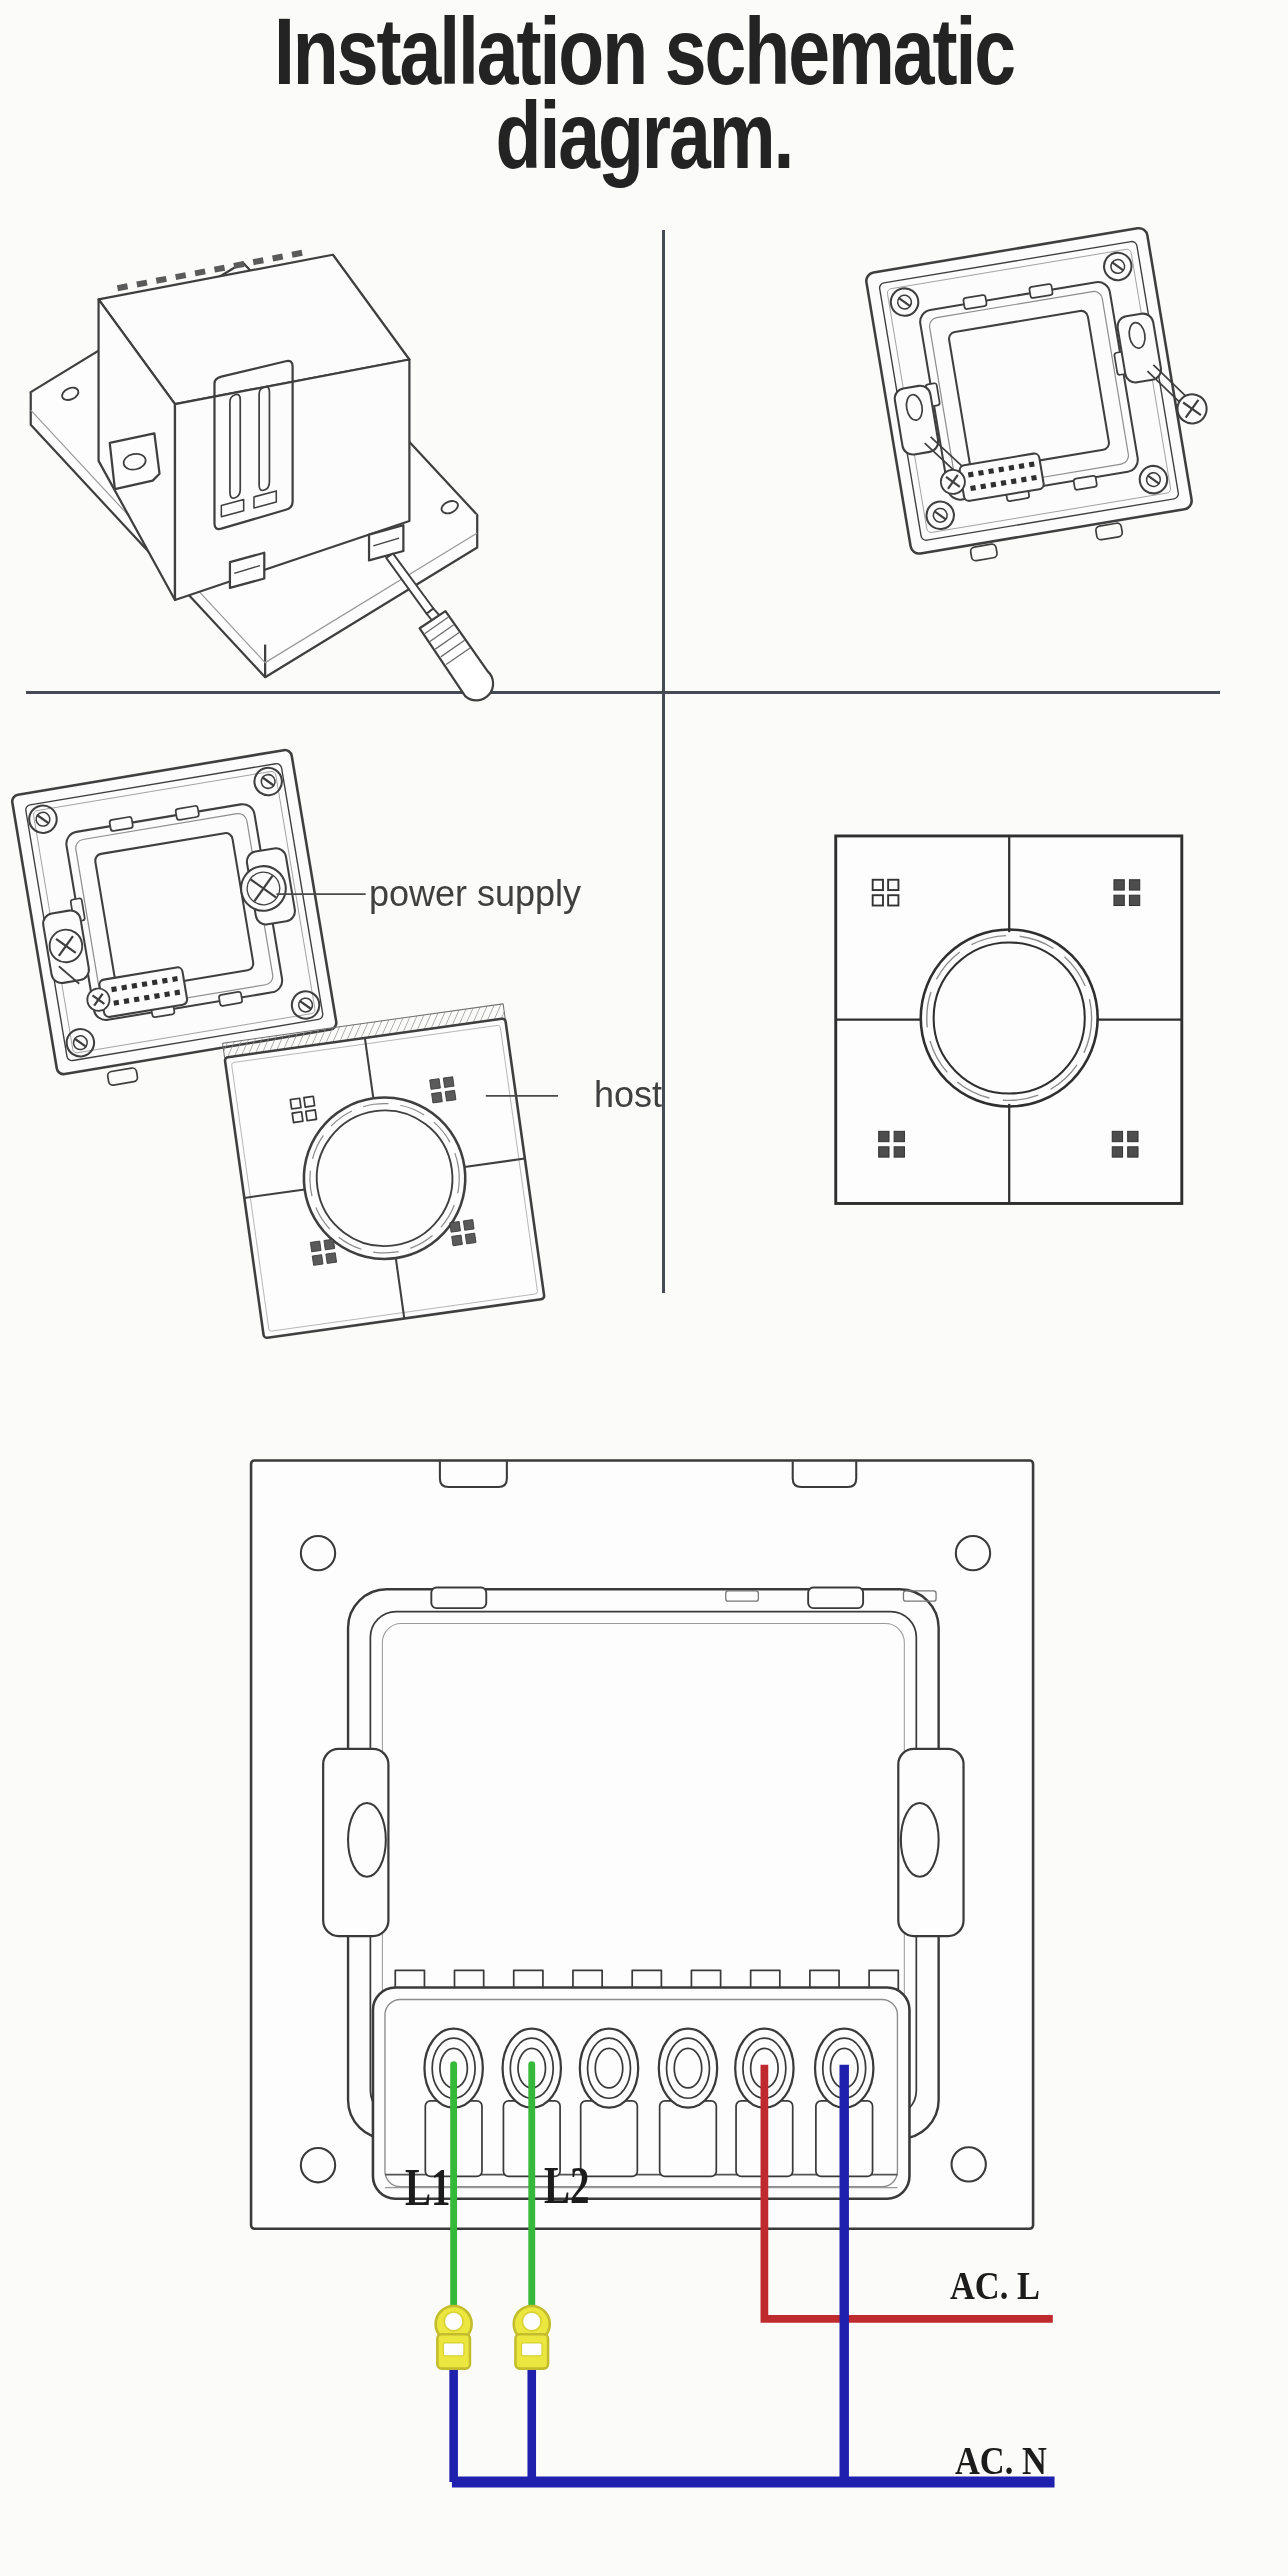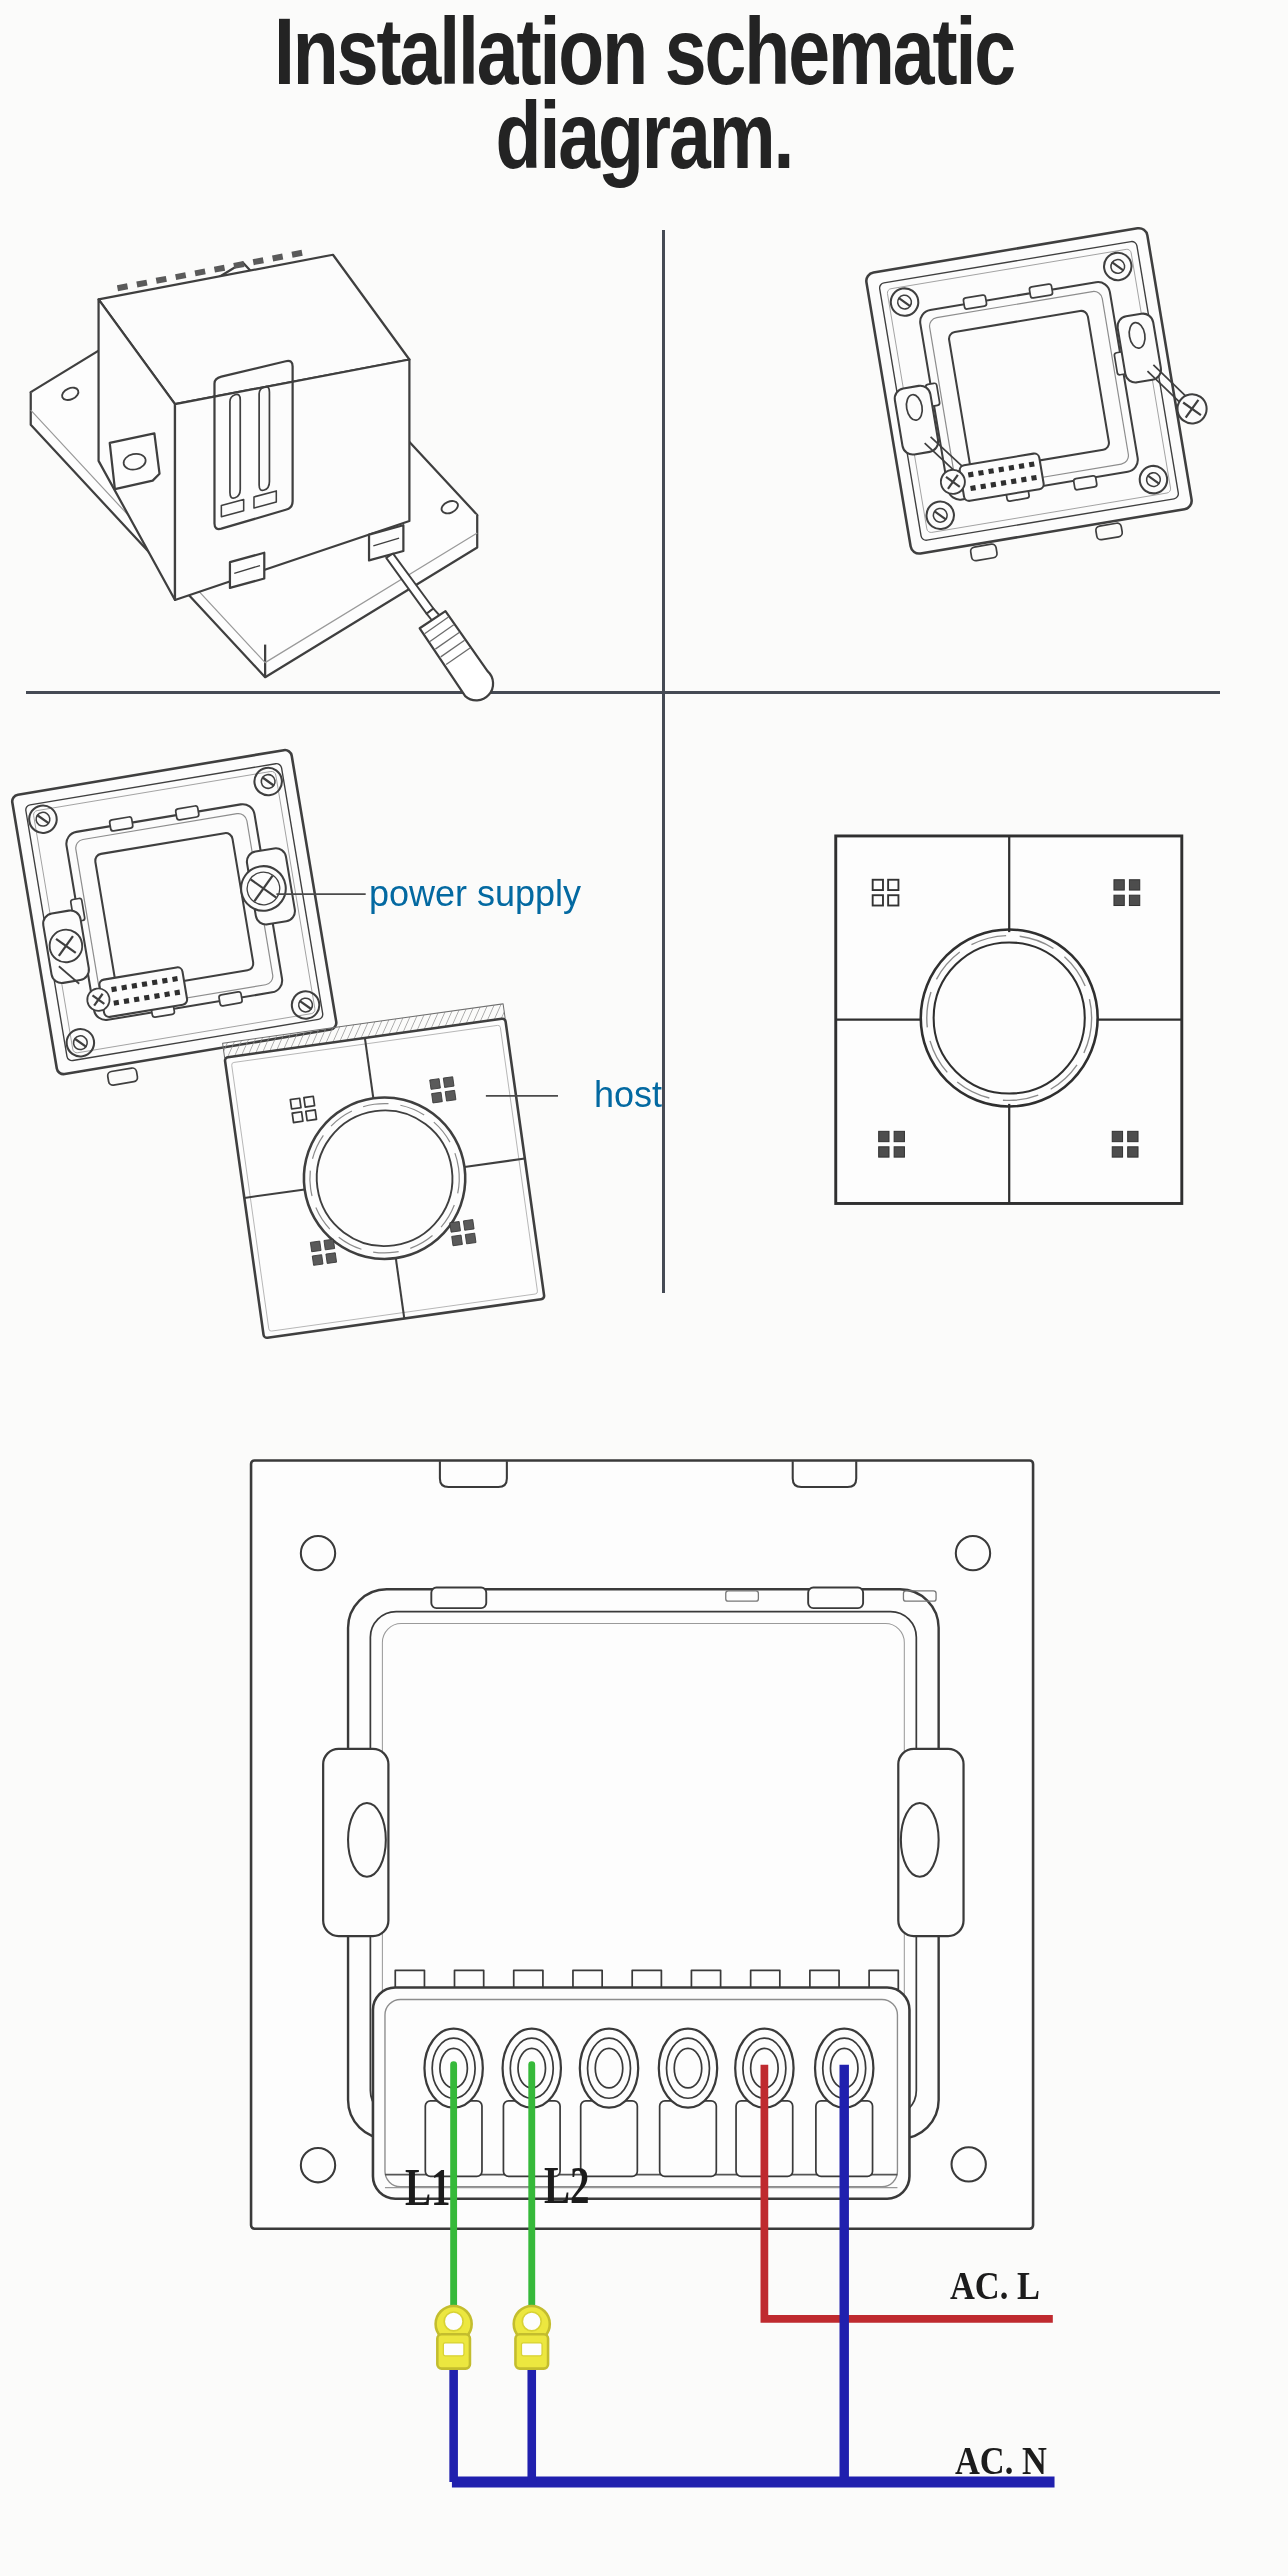--- a/index.html
+++ b/index.html
@@ -6,21 +6,21 @@
   #canvas{position:relative;width:1220px;height:2576px;background:#fbfbfa;overflow:hidden;
           font-family:"Liberation Sans",sans-serif;}
   .abs{position:absolute;}
   
   #title{left:0;top:10.3px;width:1288px;text-align:center;color:#232323;
          font-weight:bold;font-size:94px;line-height:84px;letter-spacing:-2.6px;
          transform:scaleX(0.80);transform-origin:50% 0;}
   
   .divider{background:#454a54;}
   
-  .callout{font-size:36px;color:#0369a1;line-height:1;white-space:nowrap;}
+  .callout{font-size:36px;color:#404040;line-height:1;white-space:nowrap;}
   
   .wlabel{font-family:"Liberation Serif",serif;font-weight:bold;color:#1c1c1c;
           line-height:1;white-space:nowrap;transform-origin:0 0;}
   .l-term{font-size:52px;transform:scaleX(0.75);}
   .l-ac{font-size:41px;transform:scaleX(0.84);}
   svg{position:absolute;overflow:visible;}
   svg *{vector-effect:none;}
 </style>
 </head>
 <body>

